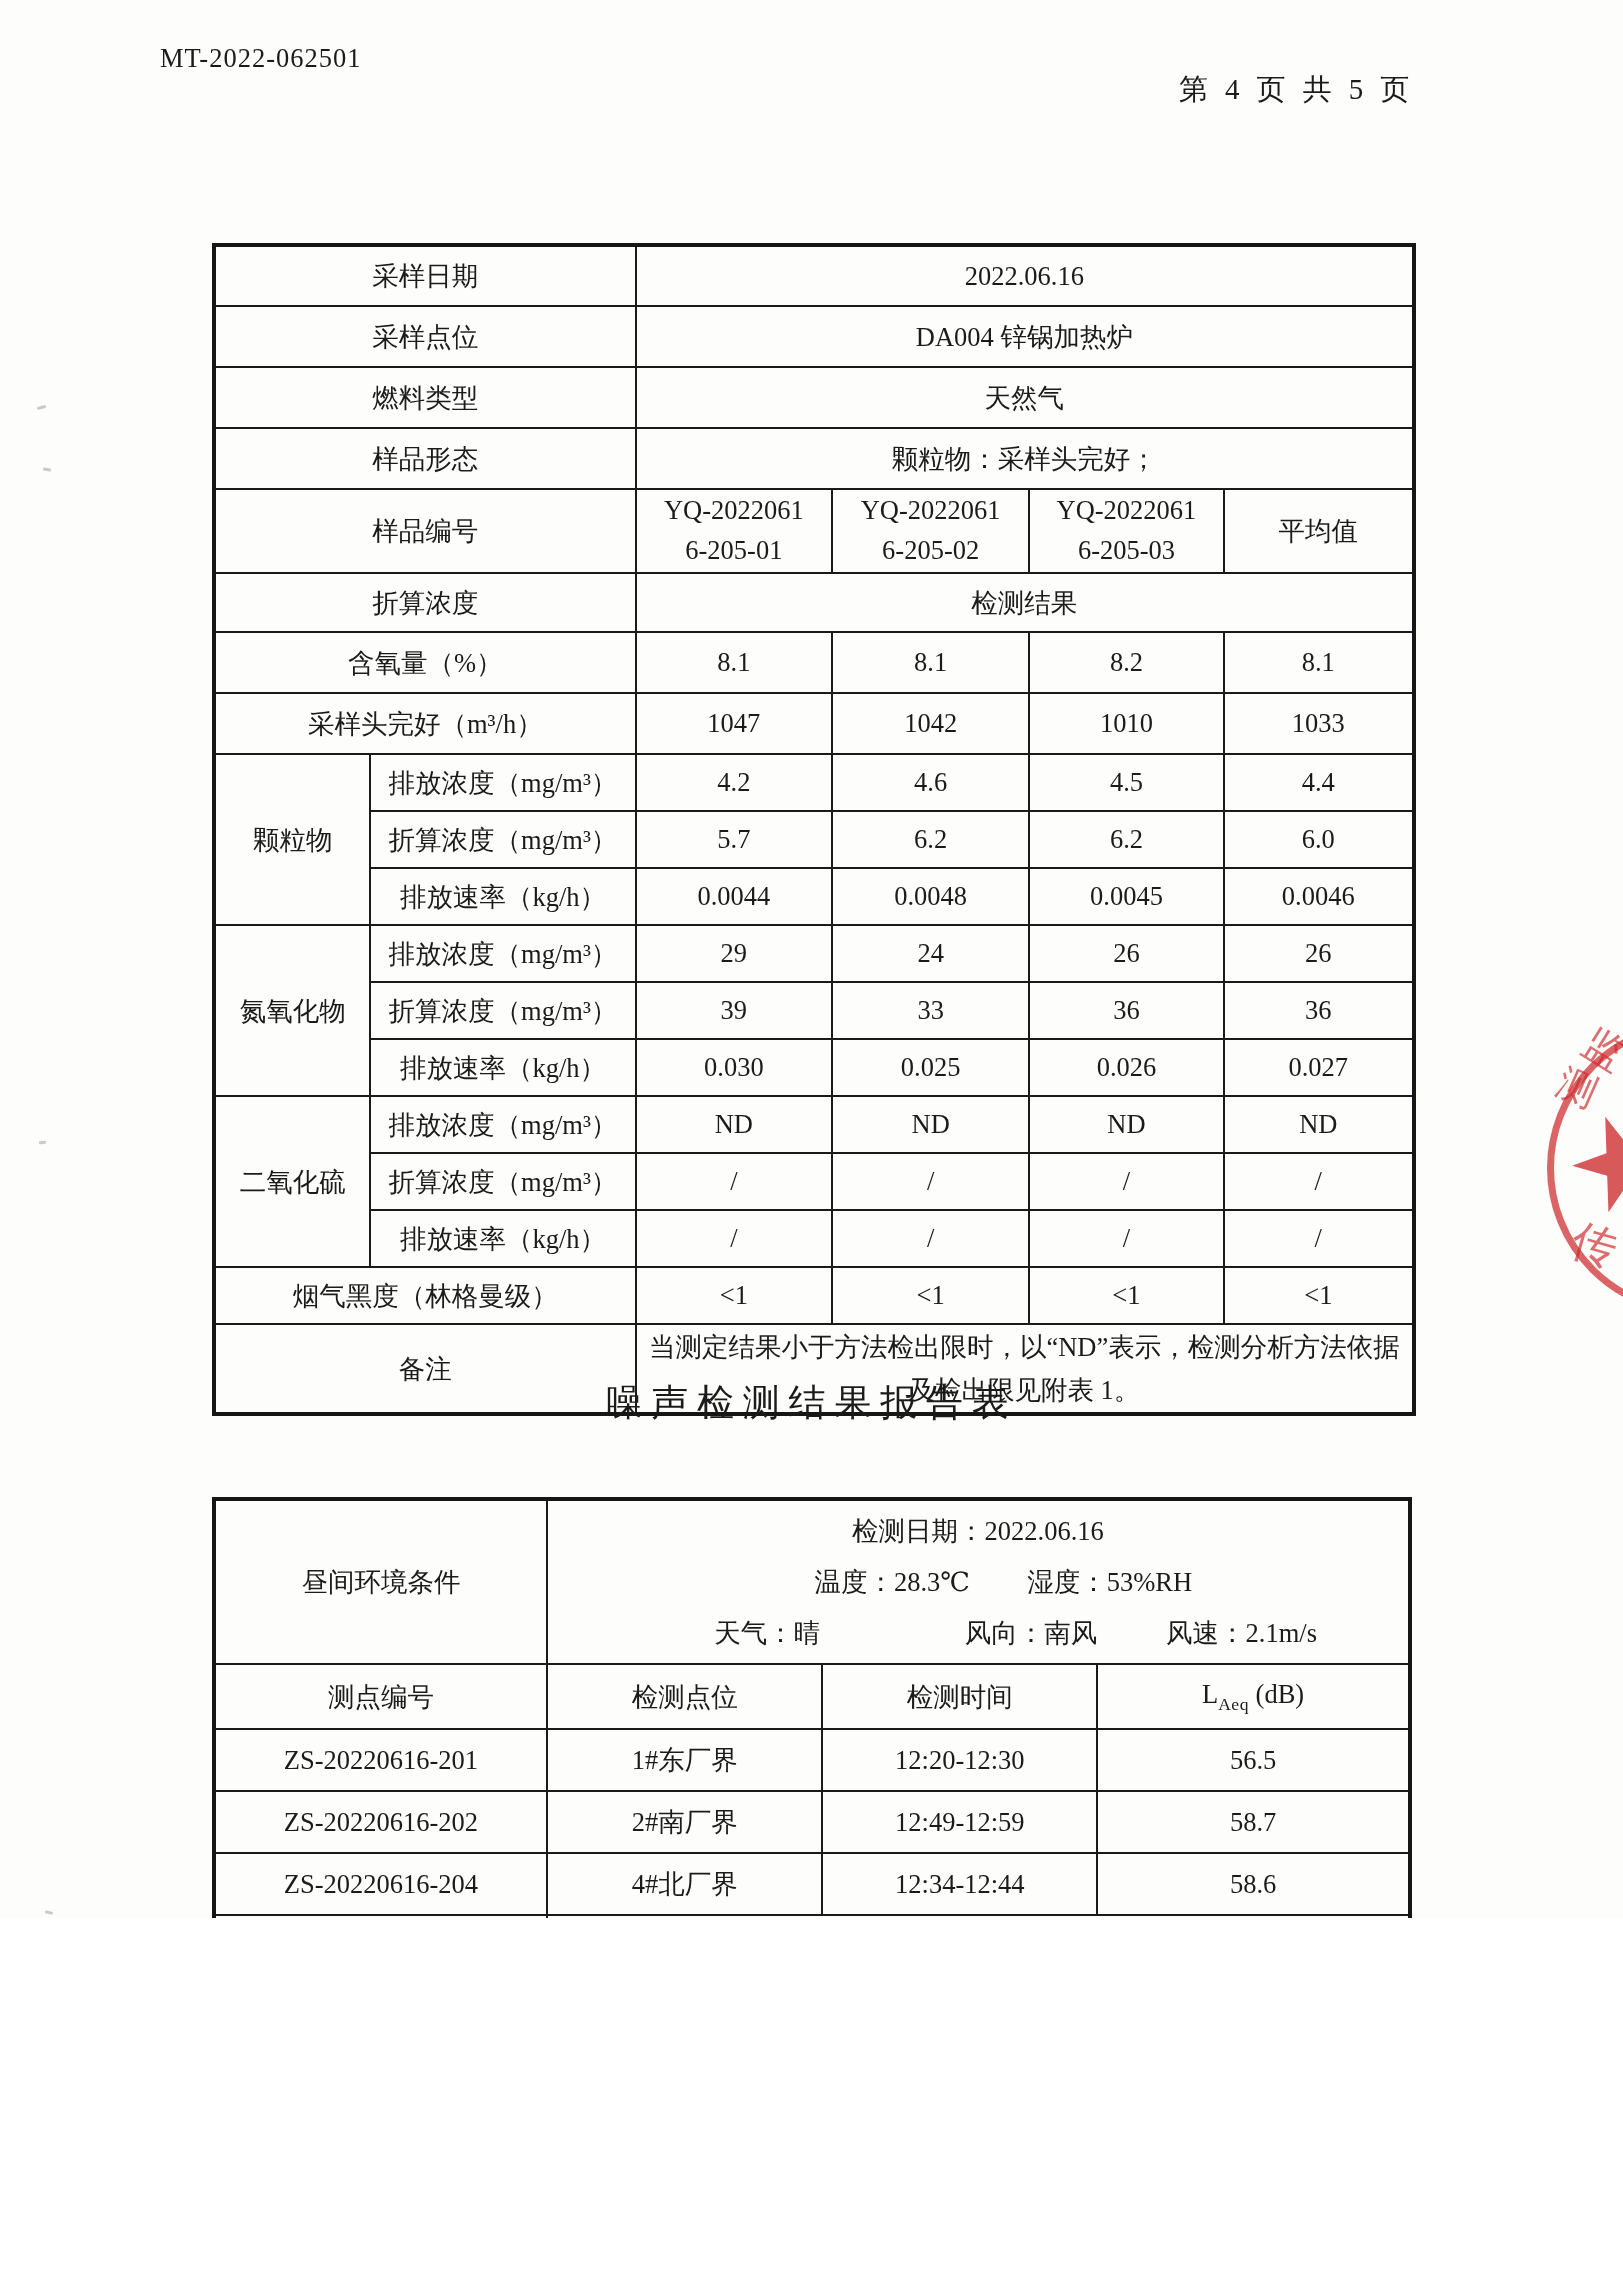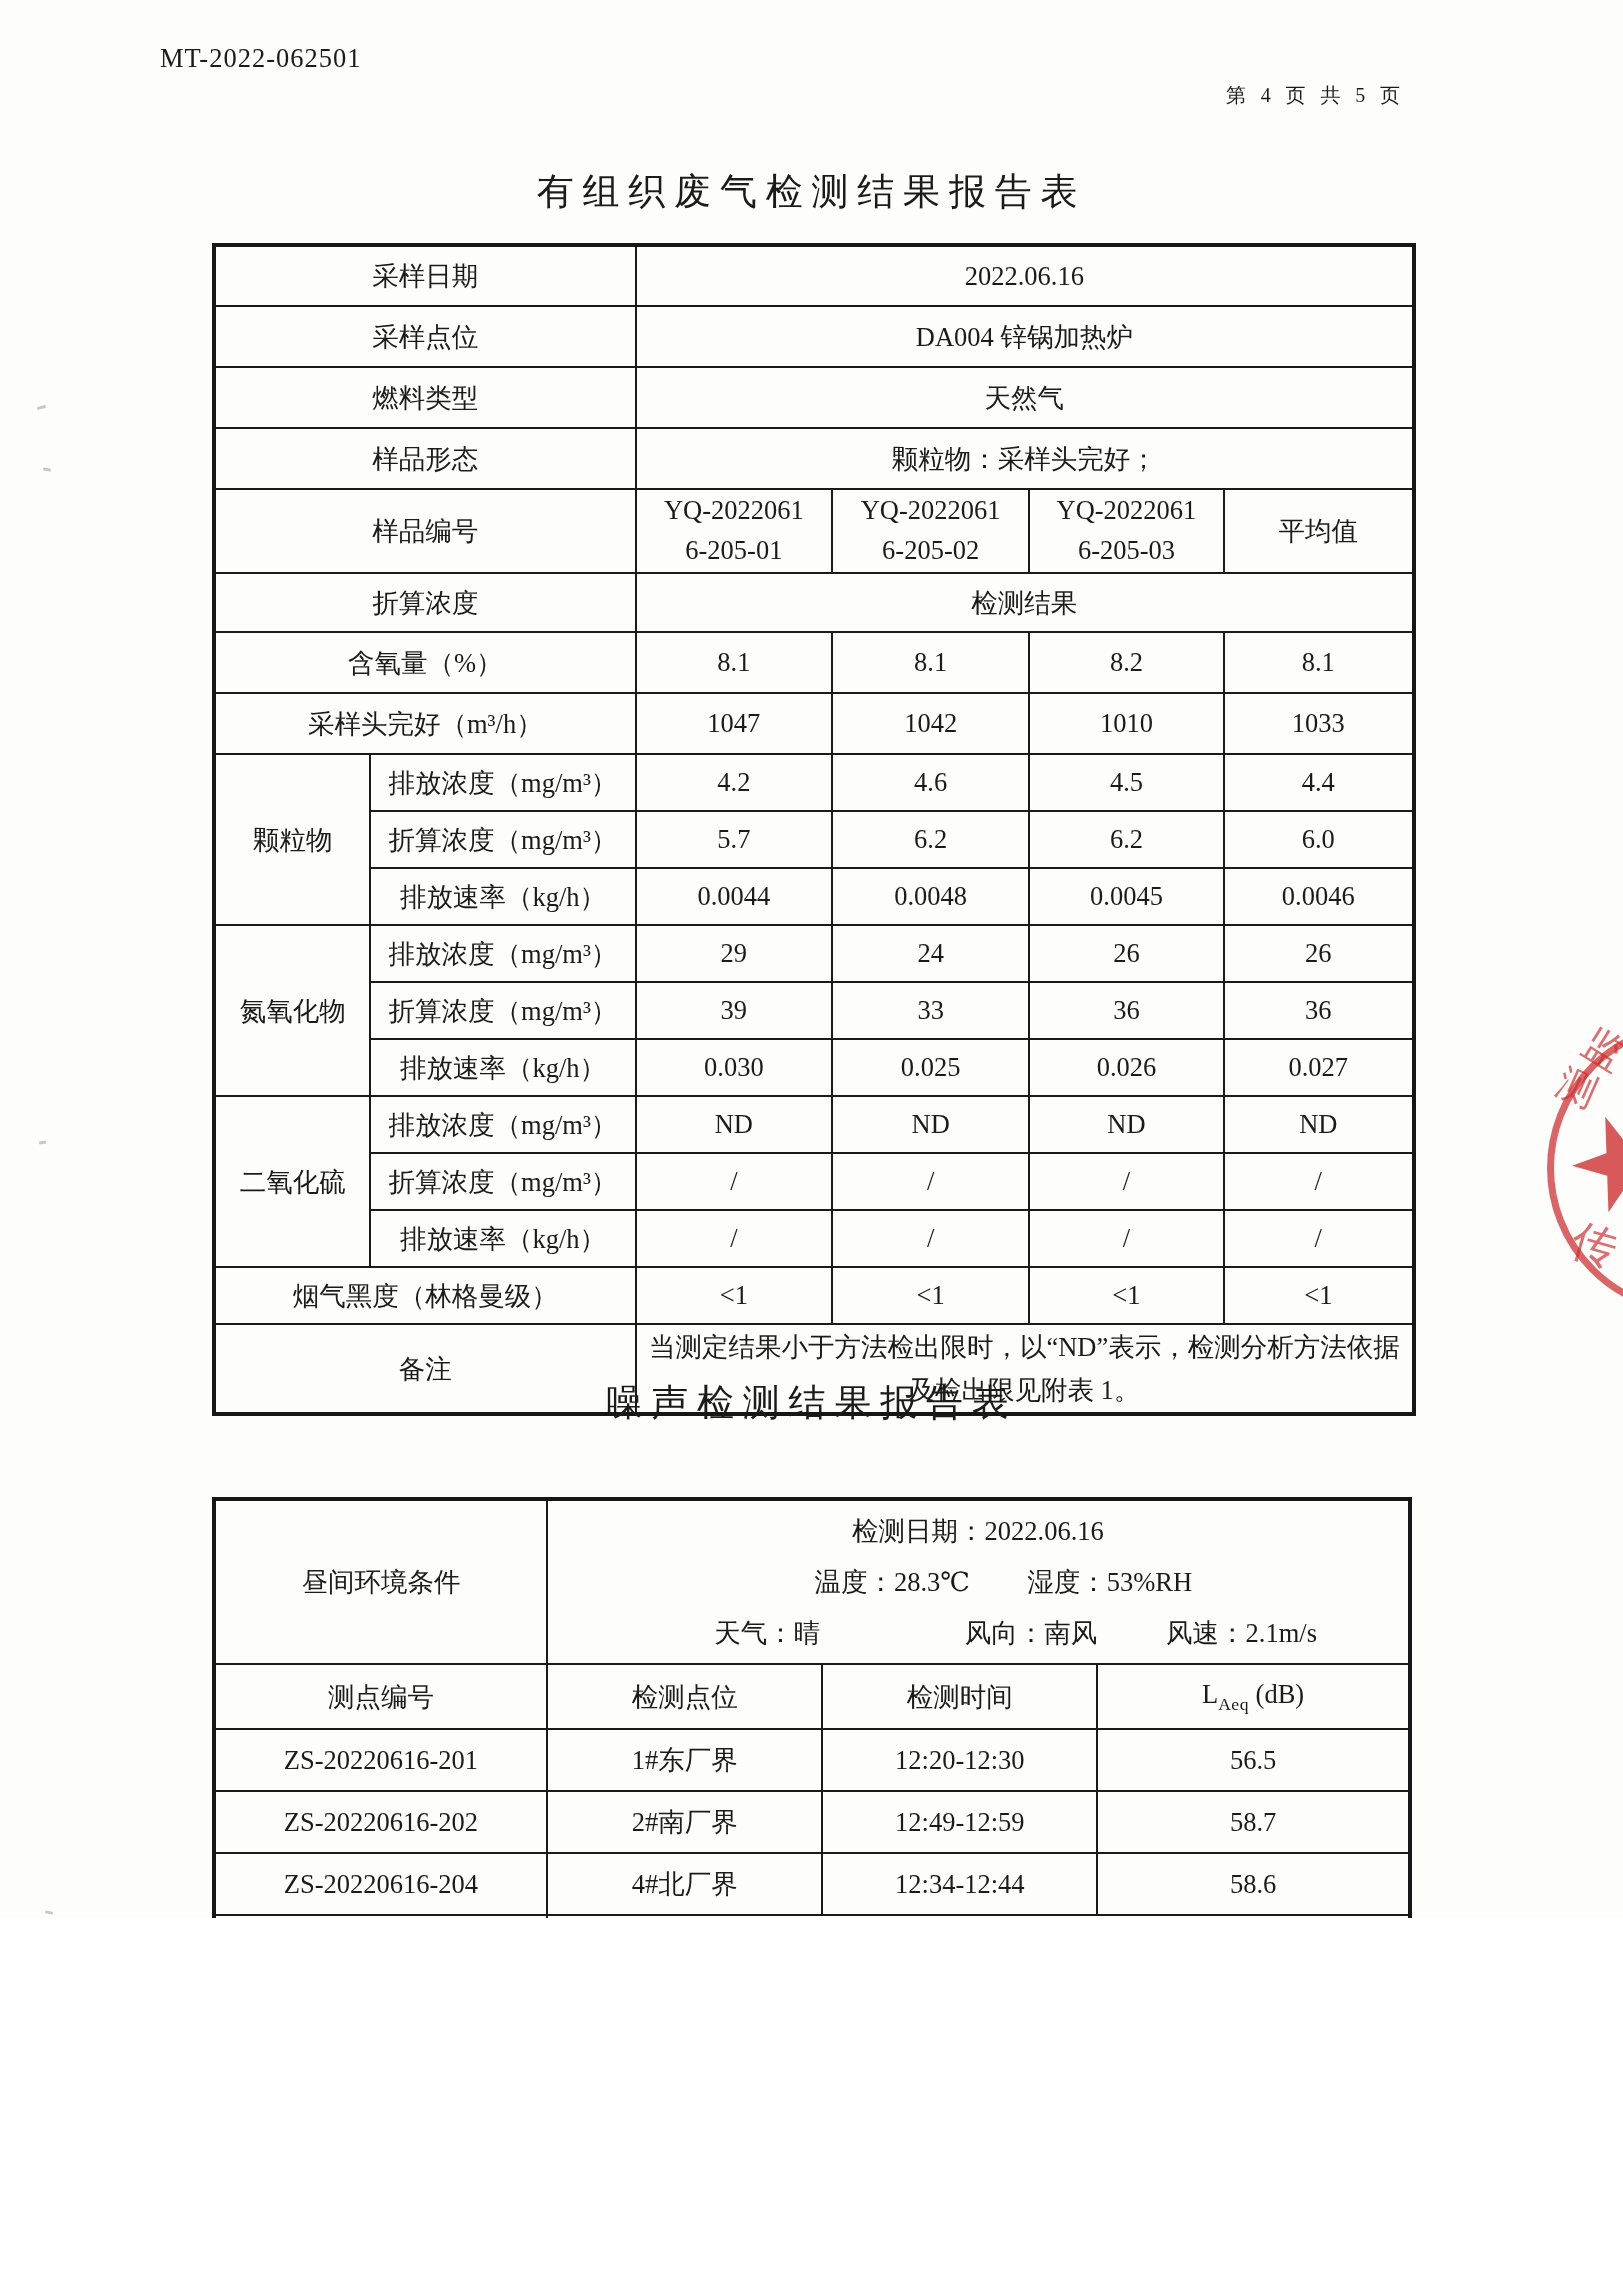--- a/index.html
+++ b/index.html
@@ -4,21 +4,21 @@
 <style>
   * { box-sizing: border-box; }
   html,body { margin:0; padding:0; background:#ffffff; }
   .page {
     position:relative; width:1623px; height:1918px;
     background:#fdfdfb; overflow:hidden;
     font-family:"Liberation Serif","DejaVu Serif",serif;
     color:#1b1b1b;
   }
   .doc-number { position:absolute; left:160px; top:43px; font-size:26.5px; letter-spacing:1px; }
-  .page-indicator { position:absolute; left:1179px; top:82px; font-size:20px; letter-spacing:4.9px;margin-left:47px; }
+  .page-indicator { position:absolute; left:1179px; top:70px; font-size:29px; letter-spacing:4.9px; }
   .big-title { position:absolute; left:0; width:100%; text-align:center; font-size:37px; letter-spacing:8.8px; }
   .title-gas { top:167px; }
   .title-noise { top:1378px; }
 
   table { border-collapse:collapse; table-layout:fixed; }
   .rpt { position:absolute; left:212px; background:transparent; border:4.9px solid #161616; }
   .rpt td {
     border:2px solid #1a1a1a;
     border-top-width:2.9px; border-bottom-width:2.9px;
     text-align:center; vertical-align:middle;
@@ -60,21 +60,20 @@
   .speck4 { left:45px;  top:1911px; width:7.8px; height:2.9px; transform:rotate(12deg); }
 </style>
 </head>
 <body>
 
 <div class="page">
 
   <div class="doc-number">MT-2022-062501</div>
   <div class="page-indicator">第 4 页 共 5 页</div>
 
-  <div class="big-title title-gas">有组织废气检测结果报告表</div>
 
   <table class="rpt t1">
     <colgroup>
       <col style="width:156px">
         <col style="width:265px">
       <col style="width:196px">
         <col style="width:197px">
       <col style="width:194px">
         <col style="width:190px">
     </colgroup>

